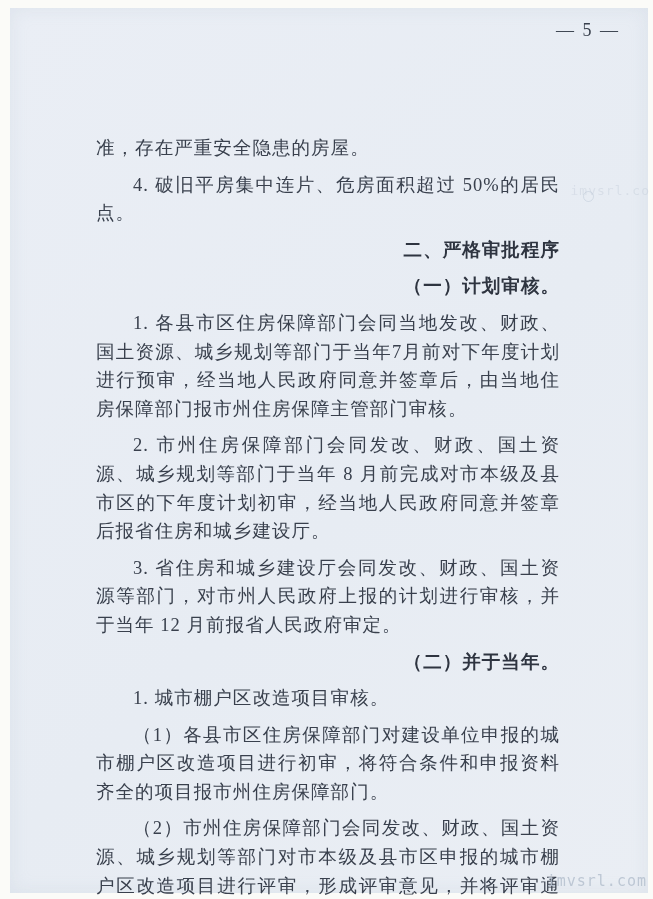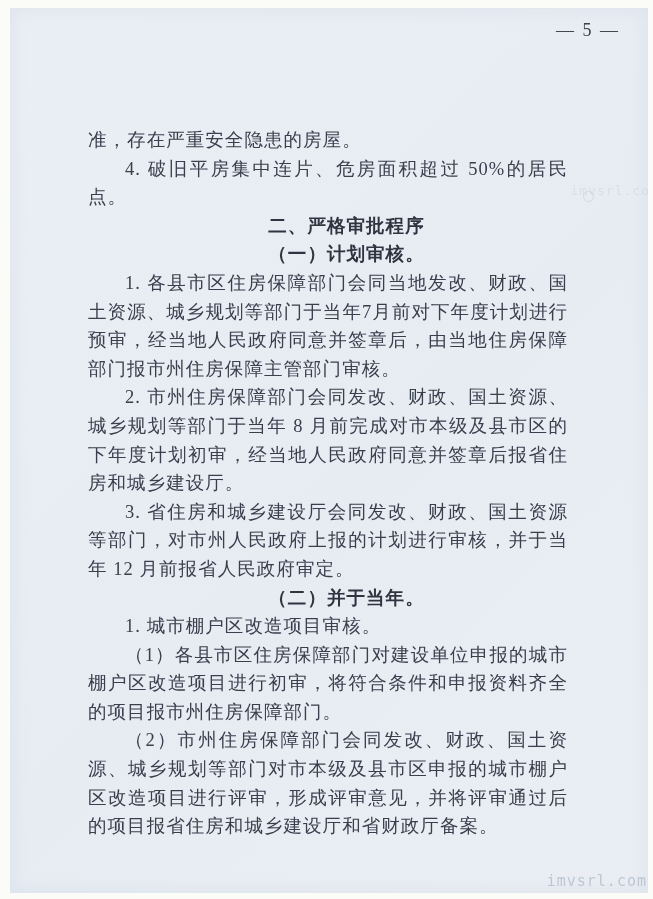--- a/index.html
+++ b/index.html
@@ -20,32 +20,32 @@
     background: linear-gradient(135deg, #eaeef5 0%, #e7ecf3 55%, #eaeef4 100%);
     box-shadow: inset 0 0 18px rgba(160,175,195,0.18);
   }
   .doc-content {
     position: absolute;
     left: 78px;
     top: 118px;
     width: 480px;
   }
   .para {
-    margin: 0;
+    margin: 8px;
     font-size: 18.5px;
     line-height: 28.6px;
     letter-spacing: 1.05px;
     color: #39404d;
     text-align: justify;
   }
   .para.indent { text-indent: 2em; }
   .para.heading {
     font-weight: 700;
     color: #2e3440;
-    text-align: center;
+    text-align: right;
   }
   .page-number {
     margin: 12px 0 0 0;
     font-size: 18px;
     letter-spacing: 2px;
     color: #39404d;
     text-align: right;
     padding-right: 28px;
   }
   .watermark {

